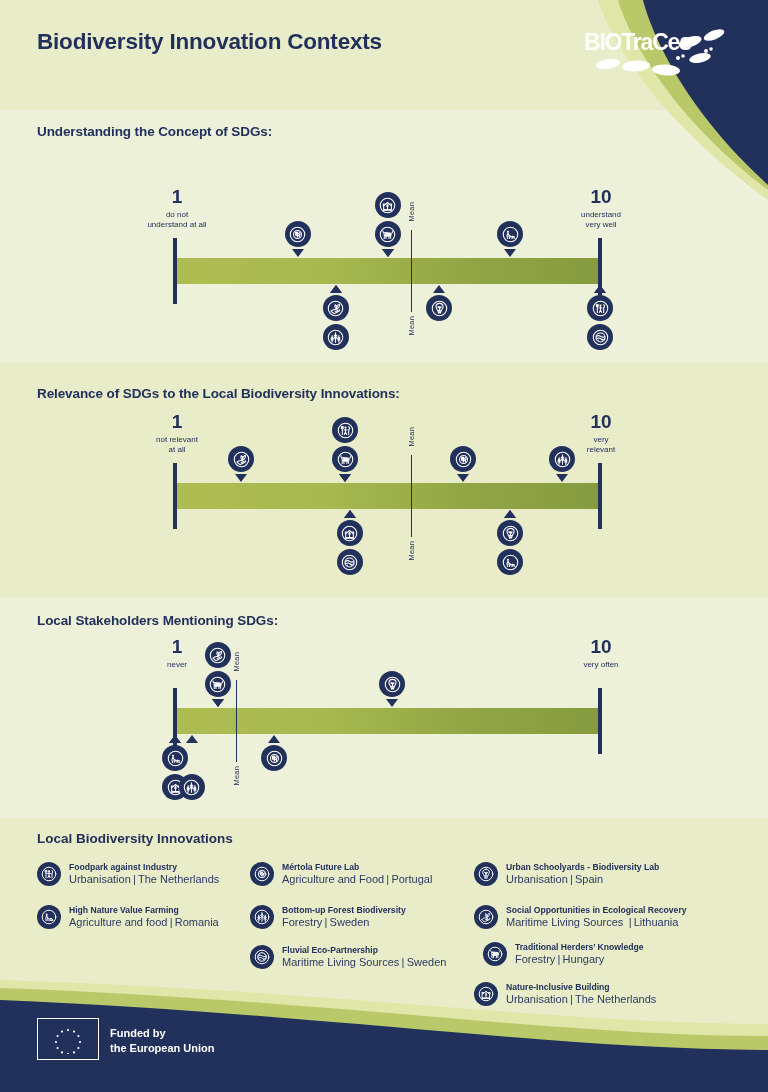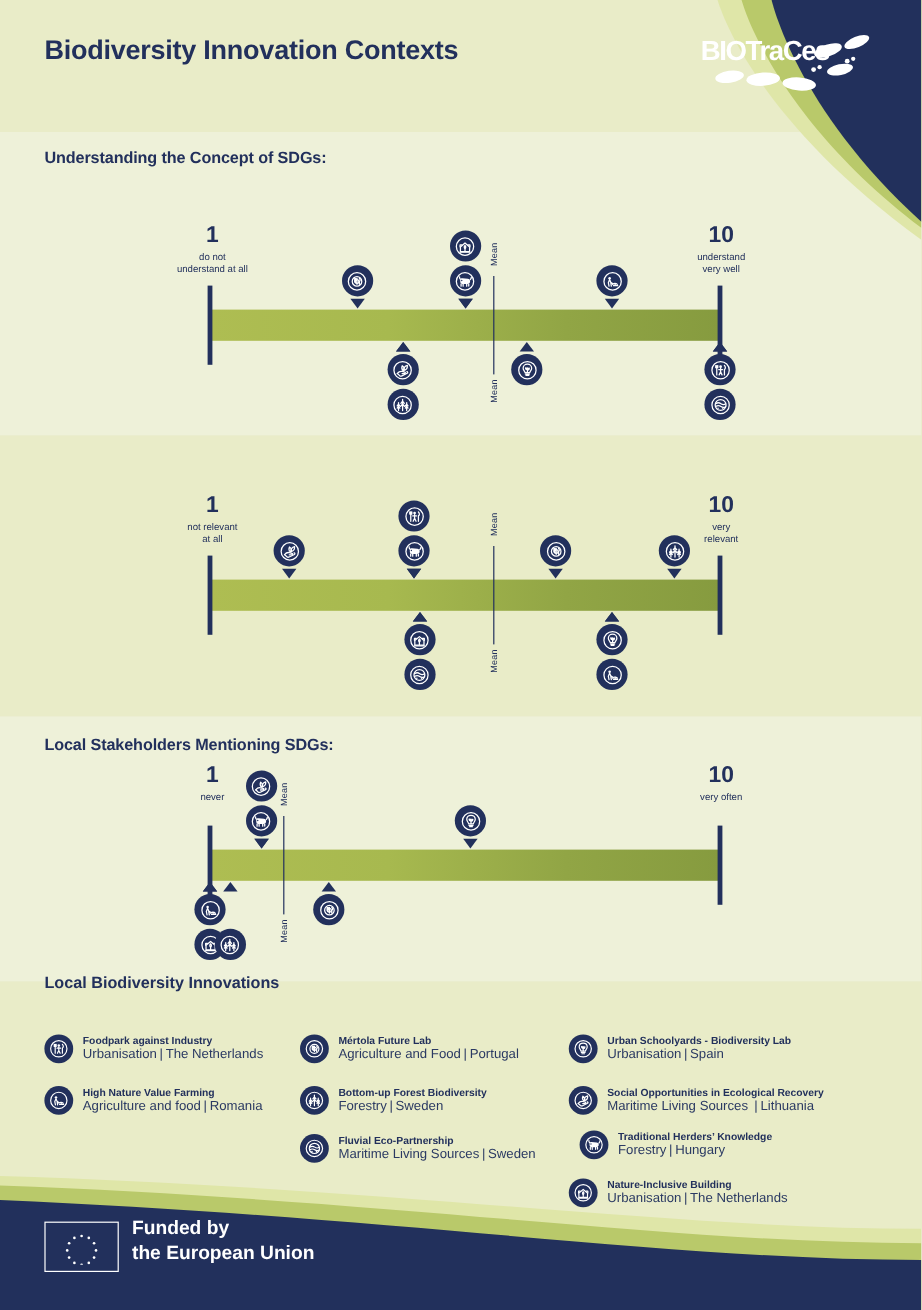--- a/index.html
+++ b/index.html
@@ -85,21 +85,21 @@
     position: absolute;
     width: 26px; height: 26px;
     border-radius: 50%;
     background: #22305c;
     display: flex; align-items: center; justify-content: center;
   }
   .ico svg { display: block; }
 
   
   .legend-title {
-    position: absolute; left: 37px; top: 811px;
+    position: absolute; left: 37px; top: 831px;
     color: #22305c; font-size: 13.5px; font-weight: bold;
   }
   .leg-item { position: absolute; text-align: center; }
   .leg-ico {
     position: absolute; left: 0; top: 0;
     width: 24px; height: 24px; border-radius: 50%;
     background: #22305c;
     display: flex; align-items: center; justify-content: center;
   }
   .leg-name {
@@ -120,21 +120,21 @@
     overflow: hidden;
   }
   .eu-box {
     position: absolute; left: 37px; bottom: 32px;
     width: 62px; height: 42px;
     border: 1.5px solid #ffffff;
     display: flex; align-items: center; justify-content: center;
   }
   .eu-text {
     position: absolute; left: 110px; bottom: 36px;
-    color: #ffffff; font-size: 16px; font-weight: bold;
+    color: #ffffff; font-size: 11px; font-weight: bold;
     line-height: 1.35;
   }
   .logo {
     position: absolute; right: 36px; top: 18px;
     width: 150px; height: 62px;
   }
 </style>
 </head>
 <body>
 
@@ -198,20 +198,21 @@
           <circle cx="101" cy="38" r="1.8"></circle>
       </g>
     </svg>
   </div>
 
   <div class="title">
     <div>Biodiversity Innovation Contexts</div>
   </div>
 
   <div class="sec-head" style="top:124px;">Understanding the Concept of SDGs:</div>
+  <div class="sec-head" style="top:386px;">Relevance of SDGs to the Local Biodiversity Innovations:</div>
   <div class="sec-head" style="top:613px;">Local Stakeholders Mentioning SDGs:</div>
 
   <div id="scales">
       <div class="scale" style="left: 0px; top: 0px; width: 768px; height: 1092px;">
         <div class="bar" style="left: 175px; top: 258px; width: 425px; height: 26px;"></div>
         <div class="cap" style="left: 173px; top: 238px; height: 66px;"></div>
         <div class="cap" style="left: 598px; top: 238px; height: 66px;"></div>
         <div class="endnum" style="left: 132px; top: 186px;">1</div>
         <div class="endlab" style="left: 117px; top: 210px;">
           <div>do not</div>

